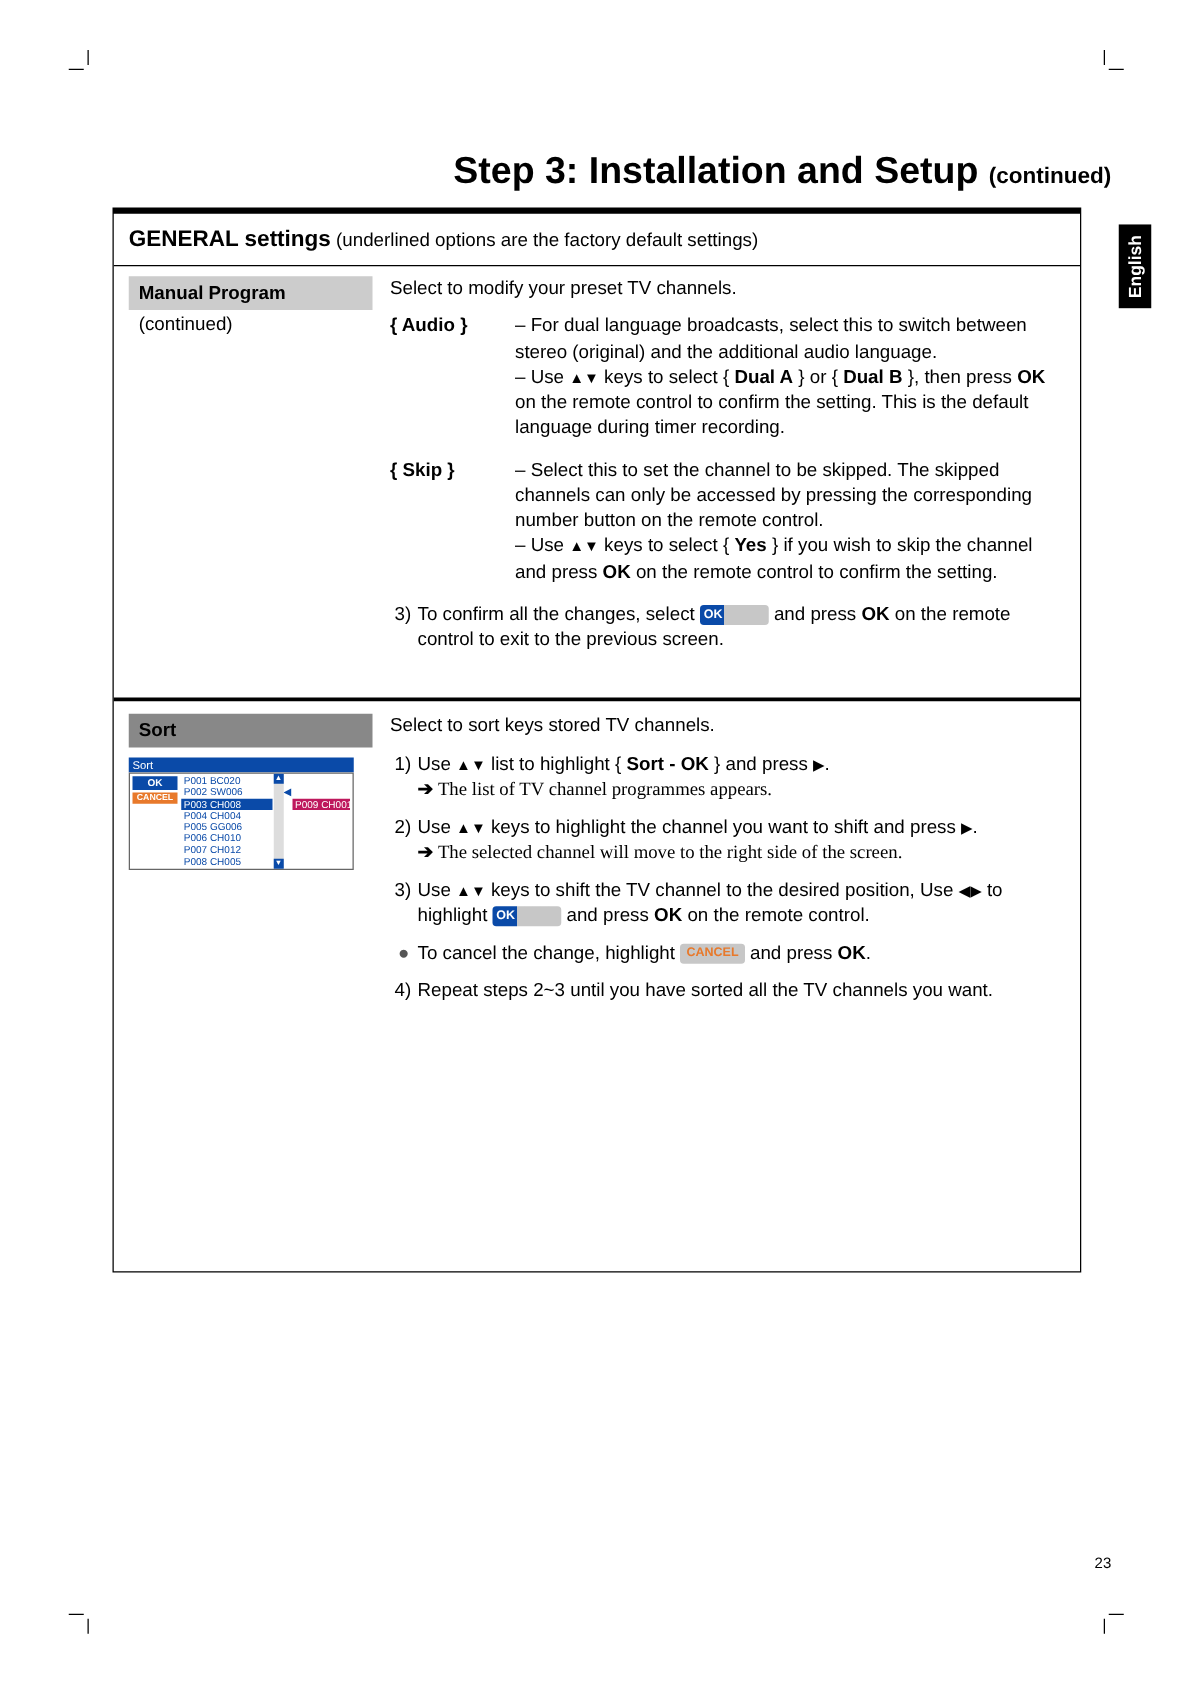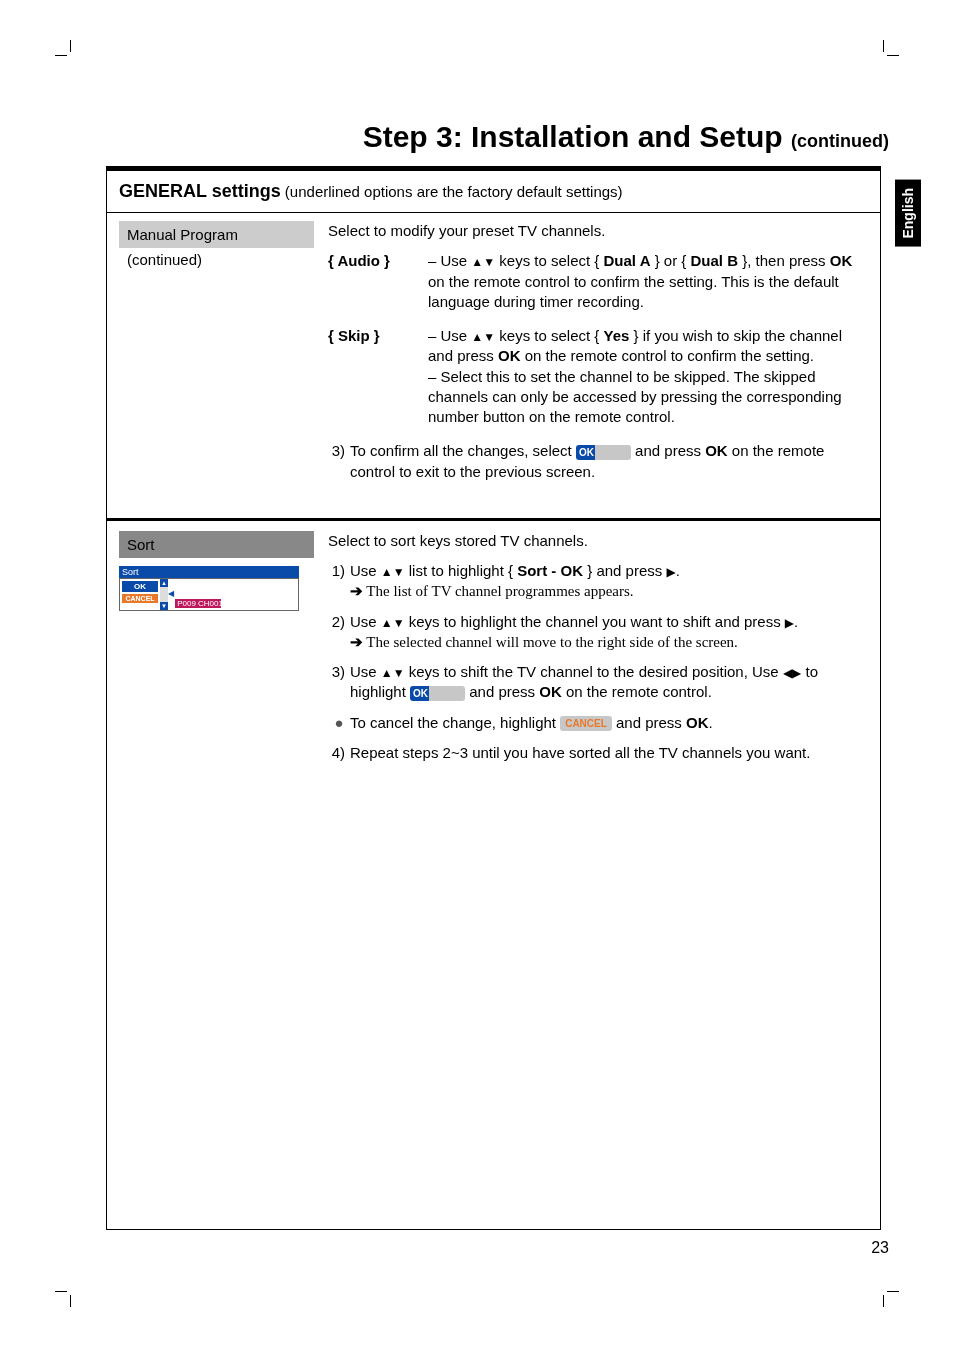--- a/index.html
+++ b/index.html
@@ -32,42 +32,41 @@
     color: #fff;
     font-weight: bold;
     font-size: 14px;
     padding: 8px 5px;
   }
   .frame {
     position: absolute;
     left: 90px;
     top: 166px;
     width: 775px;
-    height: 1064px;
+    height: 852px;
     border: 1px solid #000;
     border-top: 5px solid #000;
-    margin-left: 16px;
   }
   .gen-header {
     border-bottom: 1.5px solid #000;
     padding: 10px 12px;
     font-size: 15px;
   }
   .gen-header b { font-size: 18px; }
   .content {
     display: flex;
     padding: 8px 12px 12px 12px;
     gap: 14px;
   }
   .leftcol { width: 195px; flex: 0 0 195px; }
   .rightcol { flex: 1; font-size: 15px; line-height: 1.35; }
   .section-label {
     background: #ccc;
     padding: 5px 8px;
-    font-weight: normal;
+    font-weight: bold;
     font-size: 15px;
     margin-bottom: 3px;
   }
   .section-label.dark { background: #888; }
   .sub { font-size: 15px; padding-left: 8px; }
   .divider {
     border-top: 3px solid #000;
     margin: 14px -12px 10px -12px;
   }
   .intro { margin-bottom: 10px; }
@@ -104,21 +103,21 @@
     display: inline-block;
     background: #c7c7c7;
     color: #e8792b;
     font-size: 10px;
     font-weight: bold;
     padding: 1px 5px;
     border-radius: 3px;
     vertical-align: middle;
   }
   .tri { font-size: 12px; }
-  .pn { position: absolute; right: 65px; bottom: 90px; font-size: 16px; }
+  .pn { position: absolute; right: 65px; bottom: 90px; font-size: 12px; }
   .crop-mark { position: absolute; width: 30px; height: 30px; }
   .crop-mark::before, .crop-mark::after { content:""; position:absolute; background:#000; }
   .cm-tl { top: 40px; left: 55px; }
   .cm-tr { top: 40px; right: 55px; }
   .cm-bl { bottom: 40px; left: 55px; }
   .cm-br { bottom: 40px; right: 55px; }
   .cm-tl::before { top:15px; left:0; width:12px; height:1px; }
   .cm-tl::after { top:0; left:15px; width:1px; height:12px; }
   .cm-tr::before { top:15px; right:0; width:12px; height:1px; }
   .cm-tr::after { top:0; right:15px; width:1px; height:12px; }
@@ -170,33 +169,34 @@
     <div class="leftcol">
       <div class="section-label">Manual Program</div>
       <div class="sub">(continued)</div>
     </div>
     <div class="rightcol">
       <div class="intro">Select to modify your preset TV channels.</div>
 
       <div class="opt-row">
         <div class="opt-key"><b>{ <span>Audio</span> }</b></div>
         <div class="opt-desc">
+          <div>– For dual language broadcasts, select this to switch between stereo (original) and the additional audio language.</div>
           <div>
             <span>– Use </span><span class="tri">▲▼</span><span> keys to select { </span><b>Dual A</b><span> } or { </span><b>Dual B</b><span> }, then press </span><b>OK</b><span> on the remote control to confirm the setting. This is the default language during timer recording.</span>
           </div>
         </div>
       </div>
 
       <div class="opt-row">
         <div class="opt-key"><b>{ Skip }</b></div>
         <div class="opt-desc">
+          <div>– Select this to set the channel to be skipped. The skipped channels can only be accessed by pressing the corresponding number button on the remote control.</div>
           <div>
             <span>– Use </span><span class="tri">▲▼</span><span> keys to select { </span><b>Yes</b><span> } if you wish to skip the channel and press </span><b>OK</b><span> on the remote control to confirm the setting.</span>
           </div>
-          <div>– Select this to set the channel to be skipped. The skipped channels can only be accessed by pressing the corresponding number button on the remote control.</div>
         </div>
       </div>
 
       <div class="numrow">
         <div class="n">3)</div>
         <div class="t">
           <span>To confirm all the changes, select </span><span class="badge-ok gray-tail"><span>OK</span></span><span> and press </span><b>OK</b><span> on the remote control to exit to the previous screen.</span>
         </div>
       </div>
     </div>
@@ -208,20 +208,30 @@
     <div class="leftcol">
       <div class="section-label dark">Sort</div>
 
       <div class="osd">
         <div class="osd-title">Sort</div>
         <div class="osd-body">
           <div class="osd-left">
             <div class="osd-ok">OK</div>
             <div class="osd-cancel">CANCEL</div>
           </div>
+          <div class="osd-mid">
+            <div class="osd-row">P001 BC020</div>
+            <div class="osd-row">P002 SW006</div>
+            <div class="osd-row" style="background:#0a4aa8;color:#fff;">P003 CH008</div>
+            <div class="osd-row">P004 CH004</div>
+            <div class="osd-row">P005 GG006</div>
+            <div class="osd-row">P006 CH010</div>
+            <div class="osd-row">P007 CH012</div>
+            <div class="osd-row">P008 CH005</div>
+          </div>
           <div class="osd-scroll">
             <div class="osd-scroll-top">▲</div>
             <div style="flex:1"></div>
             <div class="osd-scroll-bot" style="position:absolute;bottom:0;width:100%;">▼</div>
           </div>
           <div class="osd-arrow-l">◀</div>
           <div class="osd-right">
             <div style="height:18px"></div>
             <div class="osd-pick">P009 CH001</div>
           </div>

